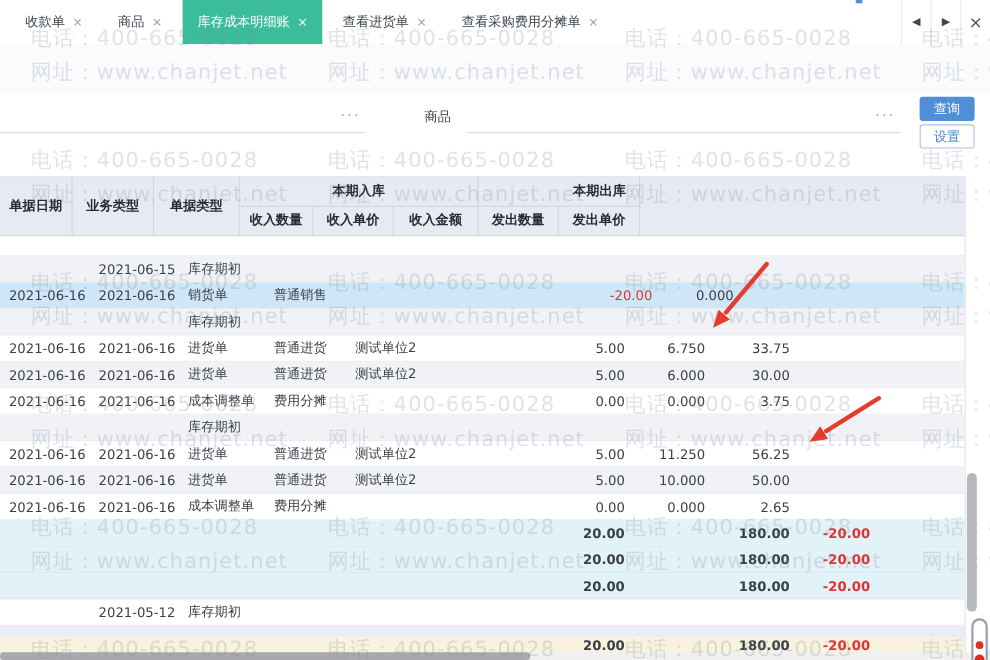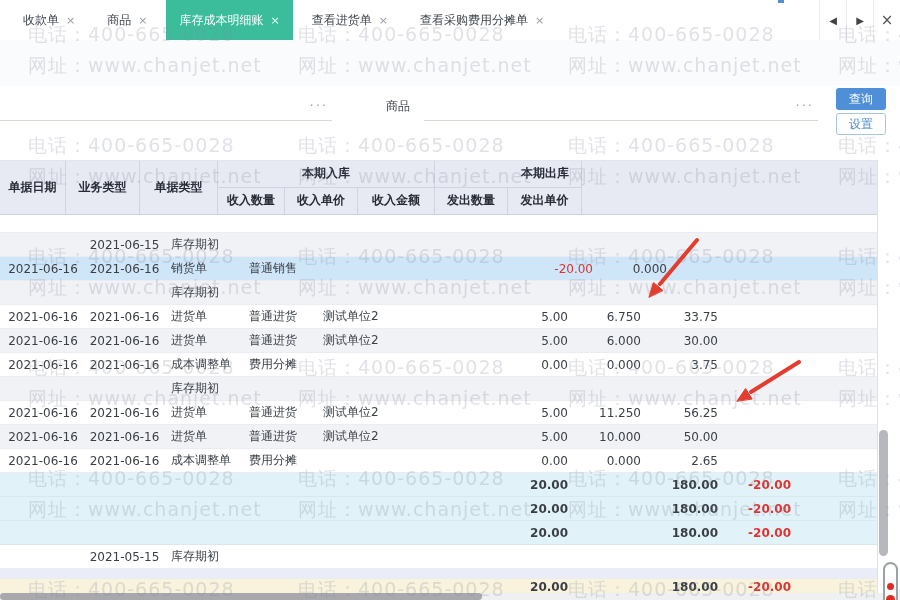--- a/index.html
+++ b/index.html
@@ -324,21 +324,21 @@
         <div class="td c-left" style="width: 74px;"></div>
         <div class="td c-left" style="width: 198px;"></div>
         <div class="td c-num" style="width: 67px;">20.00</div>
         <div class="td c-num" style="width: 73px;"></div>
         <div class="td c-num" style="width: 77px;">180.00</div>
         <div class="td c-num neg" style="width: 73px;">-20.00</div>
         <div class="td c-num" style="width: 74px;"></div>
       </div>
       <div class="tr r-plain">
         <div class="td c-center" style="width: 86px;"></div>
-        <div class="td c-center" style="width: 77px;">2021-05-15</div>
+        <div class="td c-center" style="width: 77px;">2021-05-12</div>
         <div class="td c-left" style="width: 78px;">库存期初</div>
         <div class="td c-left" style="width: 74px;"></div>
         <div class="td c-left" style="width: 198px;"></div>
         <div class="td c-num" style="width: 67px;"></div>
         <div class="td c-num" style="width: 73px;"></div>
         <div class="td c-num" style="width: 77px;"></div>
         <div class="td c-num" style="width: 73px;"></div>
         <div class="td c-num" style="width: 74px;"></div>
       </div>
       <div class="tr r-gap">

